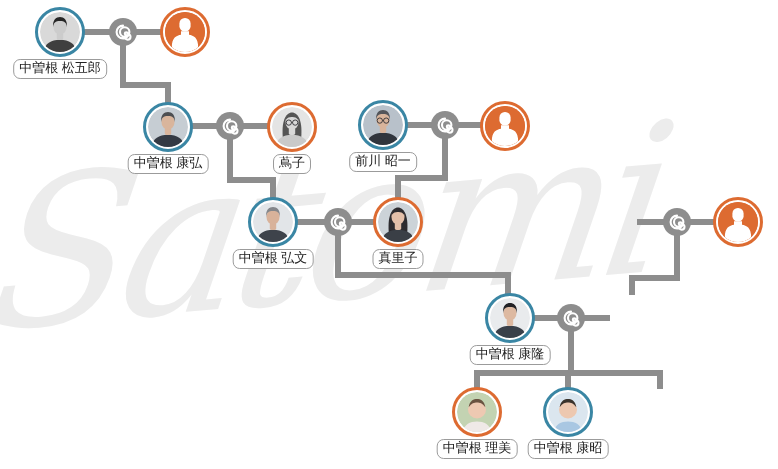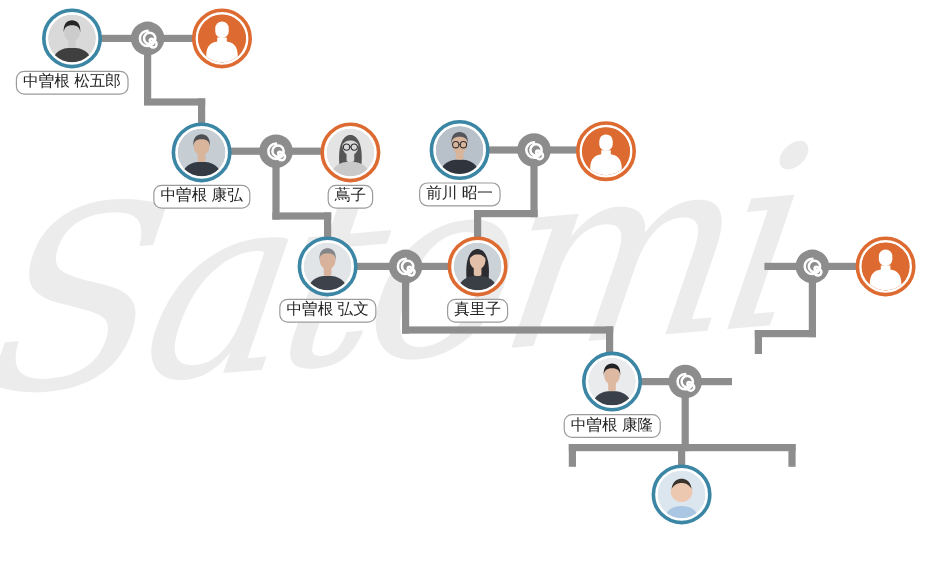--- a/index.html
+++ b/index.html
@@ -259,28 +259,42 @@
             <path d="M21,24 L29,24 L29,33.5 C29,35.6 21,35.6 21,33.5 Z" fill="#ddb9a1"></path>
             <ellipse cx="25" cy="18.5" rx="8.2" ry="9.8" fill="#ddb9a1"></ellipse>
             <path d="M16.4,19 C15.6,9.6 20.2,6.2 25,6.2 C29.8,6.2 34.4,9.6 33.6,19 C33.2,13.4 30.6,11.2 25,11.2 C19.4,11.2 16.8,13.4 16.4,19 Z" fill="#222226"></path>
           </svg>
         </span>
       </div>
     <div class="tag">中曽根 康隆</div>
   </div>
 
 
+  <div class="node" style="left:452px;top:387px">
+    <div class="avatar" style="border-color: rgb(221, 107, 49);">
+        <span class="ph">
+          <svg viewBox="0 0 50 50">
+            <circle cx="25" cy="25" r="25" fill="#c3d3b2"></circle>
+            <path d="M7,50 C9.5,40.5 16,37 25,37 C34,37 40.5,40.5 43,50 Z" fill="#efe9e7"></path>
+            <ellipse cx="25" cy="22" rx="11.3" ry="11" fill="#eec9b2"></ellipse>
+            <path d="M14.6,19 C15.8,10.4 21,8.6 25,8.6 C29,8.6 34.2,10.4 35.4,19 C31.8,13.8 28.4,13 25,13 C21.6,13 18.2,13.8 14.6,19 Z" fill="#6a5341"></path>
+          </svg>
+        </span>
+      </div>
+    <div class="tag">中曽根 理美</div>
+  </div>
 
   <div class="node" style="left:543px;top:387px">
     <div class="avatar" style="border-color: rgb(58, 134, 164);">
         <span class="ph">
           <svg viewBox="0 0 50 50">
             <circle cx="25" cy="25" r="25" fill="#dbe6ef"></circle>
             <path d="M7,50 C9.5,40.5 16,37 25,37 C34,37 40.5,40.5 43,50 Z" fill="#a9c7e2"></path>
             <ellipse cx="25" cy="22" rx="11.3" ry="11" fill="#edc8b0"></ellipse>
             <path d="M14.6,19 C15.8,10.4 21,8.6 25,8.6 C29,8.6 34.2,10.4 35.4,19 C31.8,13.8 28.4,13 25,13 C21.6,13 18.2,13.8 14.6,19 Z" fill="#3a332c"></path>
           </svg>
         </span>
       </div>
+    <div class="tag">中曽根 康昭</div>
   </div>
 
 
 </div>
 
 </body></html>

